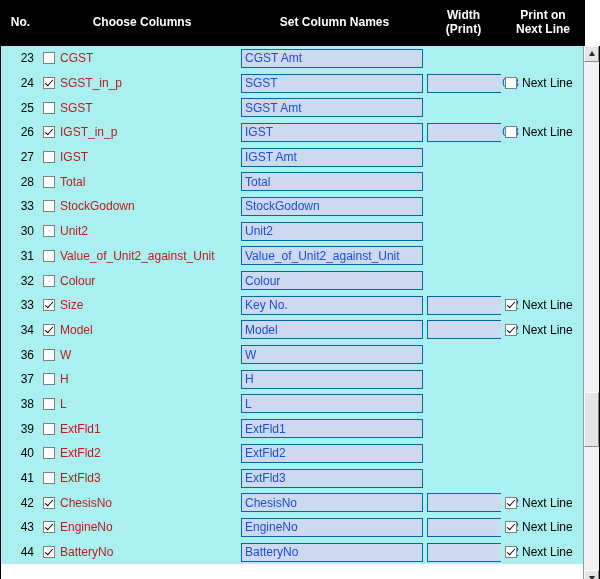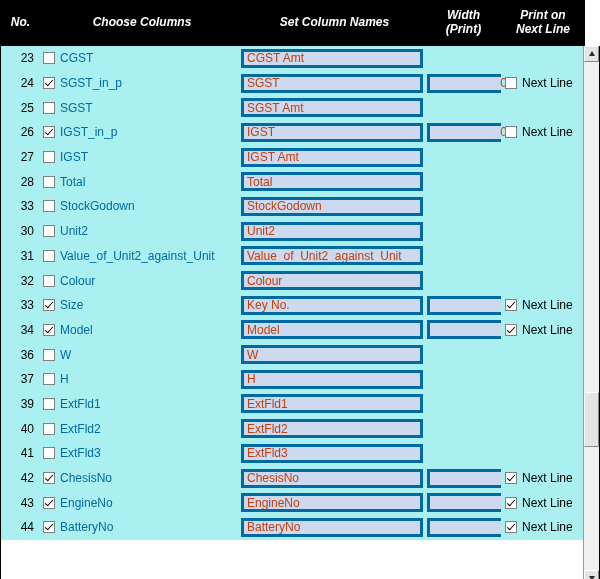--- a/index.html
+++ b/index.html
@@ -18,21 +18,20 @@
     position: relative;
     overflow: hidden;
     background: #ffffff;
     box-sizing: border-box;
   }
   
   .header-table {
     width: 544px;
     border-collapse: collapse;
     table-layout: fixed;
-    font-style: italic;
   }
   .header-table th {
     background: #000000;
     color: #ffffff;
     font-weight: bold;
     font-size: 12px;
     text-align: center;
     padding: 4px 2px;
     border: 1px solid #000000;
     height: 36px;
@@ -130,33 +129,33 @@
     left: 3px;
     top: 0px;
     width: 3px;
     height: 7px;
     border: solid #000000;
     border-width: 0 1.6px 1.6px 0;
     transform: rotate(42deg);
   }
   .lbl {
     font-size: 12px;
-    color: #0369a1;
+    color: #b91c1c;
     white-space: nowrap;
     overflow: hidden;
   }
   .tbox {
     width: 100%;
     height: 19px;
     box-sizing: border-box;
-    border: 3px solid #0369a1;
+    border: 1px solid #0369a1;
     background: #ccd9ee;
     font-family: "Liberation Sans", sans-serif;
     font-size: 12px;
-    color: #c2410c;
+    color: #1d4ed8;
     padding: 1px 3px;
     outline: none;
     display: block;
   }
   .tbox.num {
     text-align: right;
     width: 96px;
     margin-left: 4px;
   }
   .next-cell {
@@ -478,20 +477,34 @@
                   <span class="lbl">H</span>
                 </div>
               </td>
               <td class="c-name">
                 <input type="text" class="tbox" value="H" style="">
               </td>
               <td class="c-width"></td>
               <td class="c-next"></td>
             </tr>
             <tr>
+              <td class="c-no">38</td>
+              <td class="c-choose">
+                <div class="chk-row">
+                  <span class="chk"></span>
+                  <span class="lbl">L</span>
+                </div>
+              </td>
+              <td class="c-name">
+                <input type="text" class="tbox" value="L" style="">
+              </td>
+              <td class="c-width"></td>
+              <td class="c-next"></td>
+            </tr>
+            <tr>
               <td class="c-no">39</td>
               <td class="c-choose">
                 <div class="chk-row">
                   <span class="chk"></span>
                   <span class="lbl">ExtFld1</span>
                 </div>
               </td>
               <td class="c-name">
                 <input type="text" class="tbox" value="ExtFld1" style="">
               </td>

